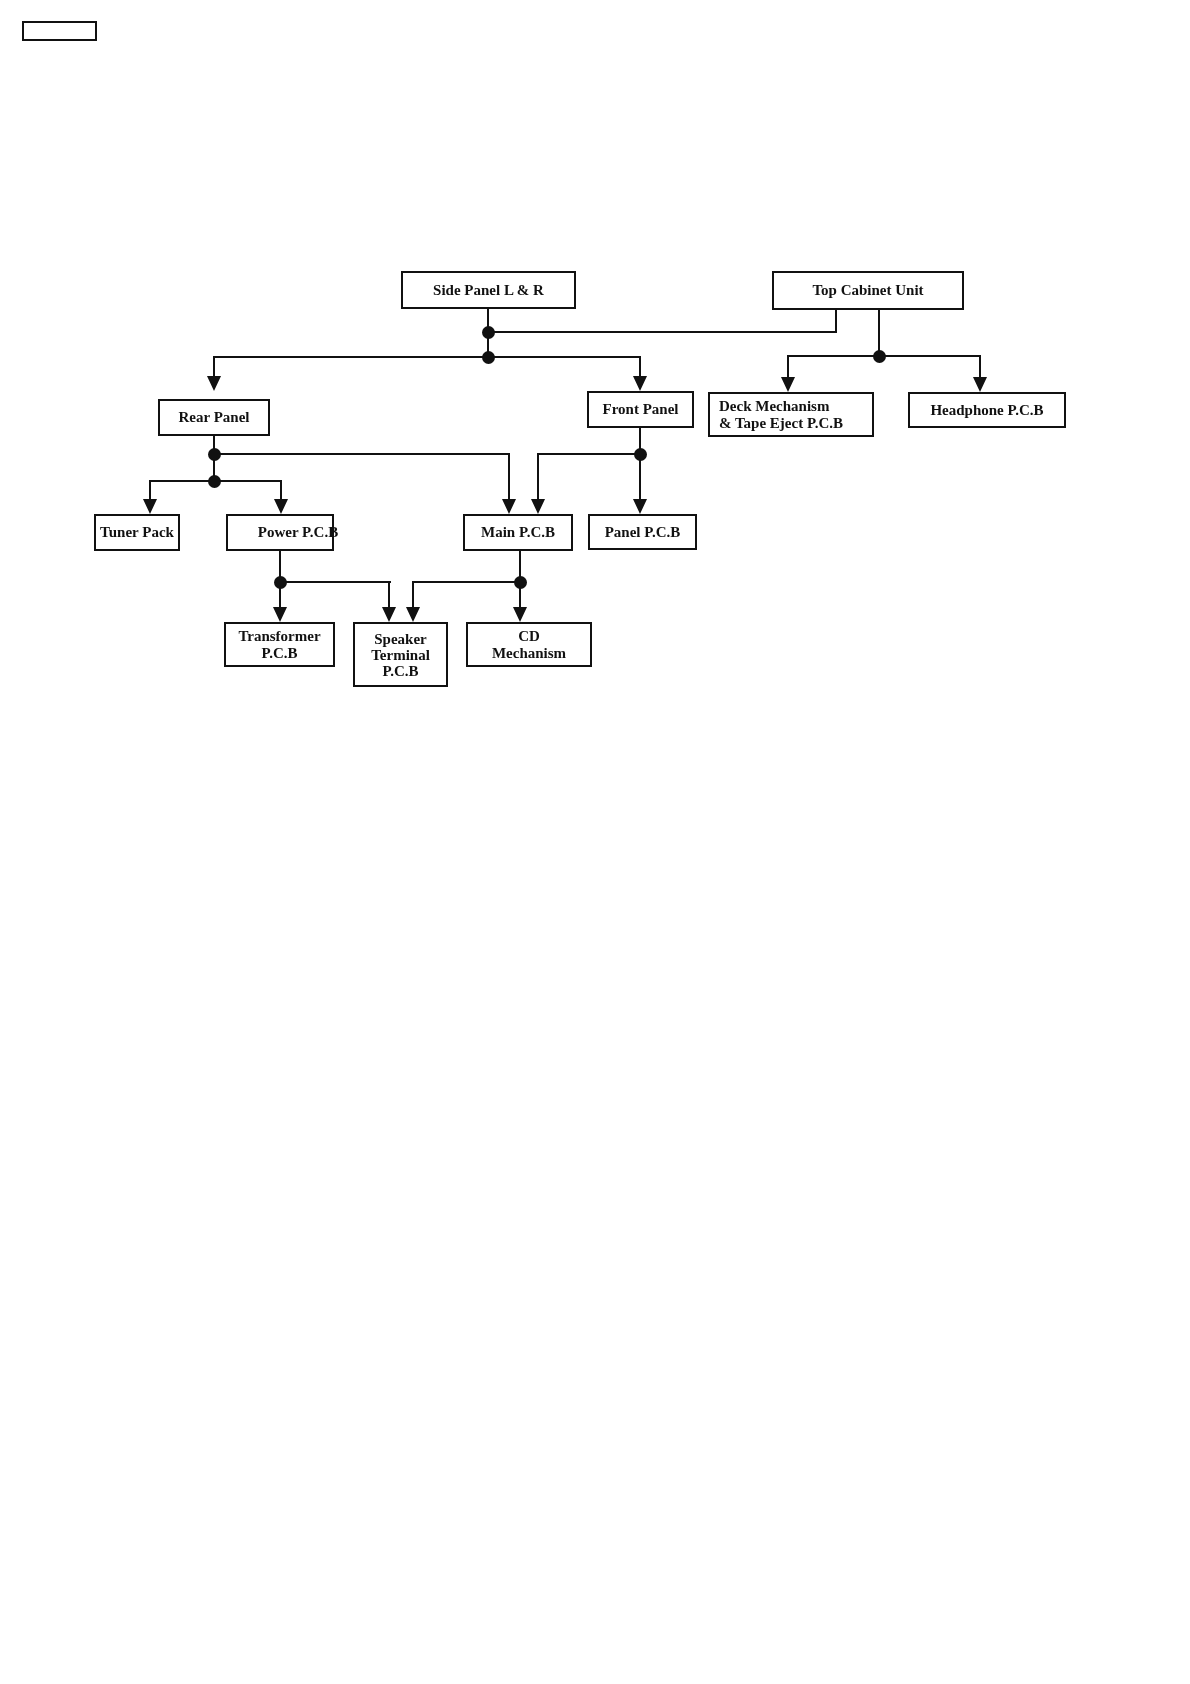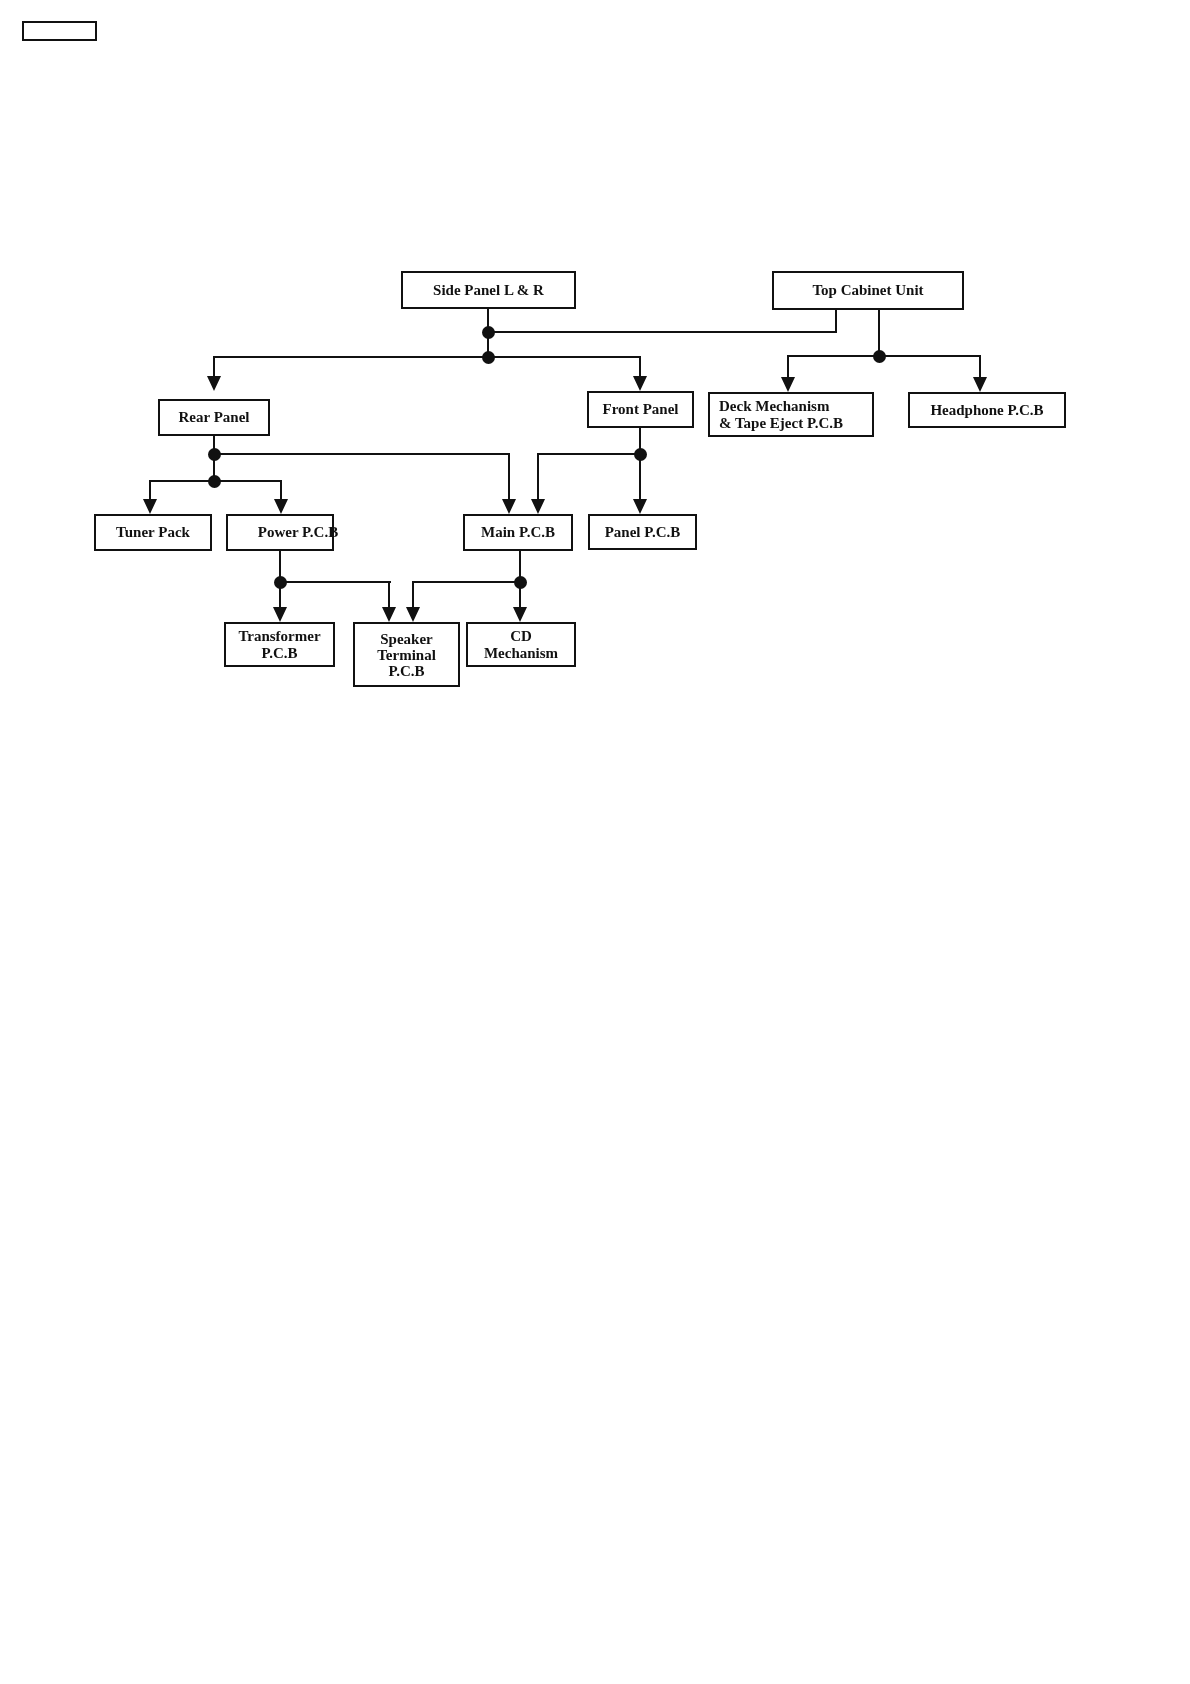--- a/index.html
+++ b/index.html
@@ -136,45 +136,45 @@
 
   <div class="node left-align" style="left:708px; top:392px; width:166px; height:45px;">
     <span>Deck Mechanism</span>
     <span>&amp; Tape Eject P.C.B</span>
   </div>
 
   <div class="node" style="left:908px; top:392px; width:158px; height:36px;align-items:center;">
     <span>Headphone P.C.B</span>
   </div>
 
-  <div class="node" style="left:94px; top:514px; width:118px; height:37px;text-align:right;">
+  <div class="node" style="left:94px; top:514px; width:86px; height:37px;text-align:right;">
     <span>Tuner Pack</span>
   </div>
 
   <div class="node" style="left:226px; top:514px; width:108px; height:37px;padding-left:36px;">
     <span>Power P.C.B</span>
   </div>
 
   <div class="node" style="left:463px; top:514px; width:110px; height:37px;justify-content:center;">
     <span>Main P.C.B</span>
   </div>
 
   <div class="node" style="left:588px; top:514px; width:109px; height:36px;">
     <span>Panel P.C.B</span>
   </div>
 
   <div class="node" style="left:224px; top:622px; width:111px; height:45px;">
     <span>Transformer</span>
     <span>P.C.B</span>
   </div>
 
-  <div class="node" style="left:353px; top:622px; width:107px; height:65px; line-height:16px;">
+  <div class="node" style="left:353px; top:622px; width:95px; height:65px; line-height:16px;">
     <span>Speaker</span>
     <span>Terminal</span>
     <span>P.C.B</span>
   </div>
 
-  <div class="node" style="left:466px; top:622px; width:110px; height:45px;">
+  <div class="node" style="left:466px; top:622px; width:126px; height:45px;">
     <span>CD</span>
     <span>Mechanism</span>
   </div>
 
 </div>
 
 </body></html>

